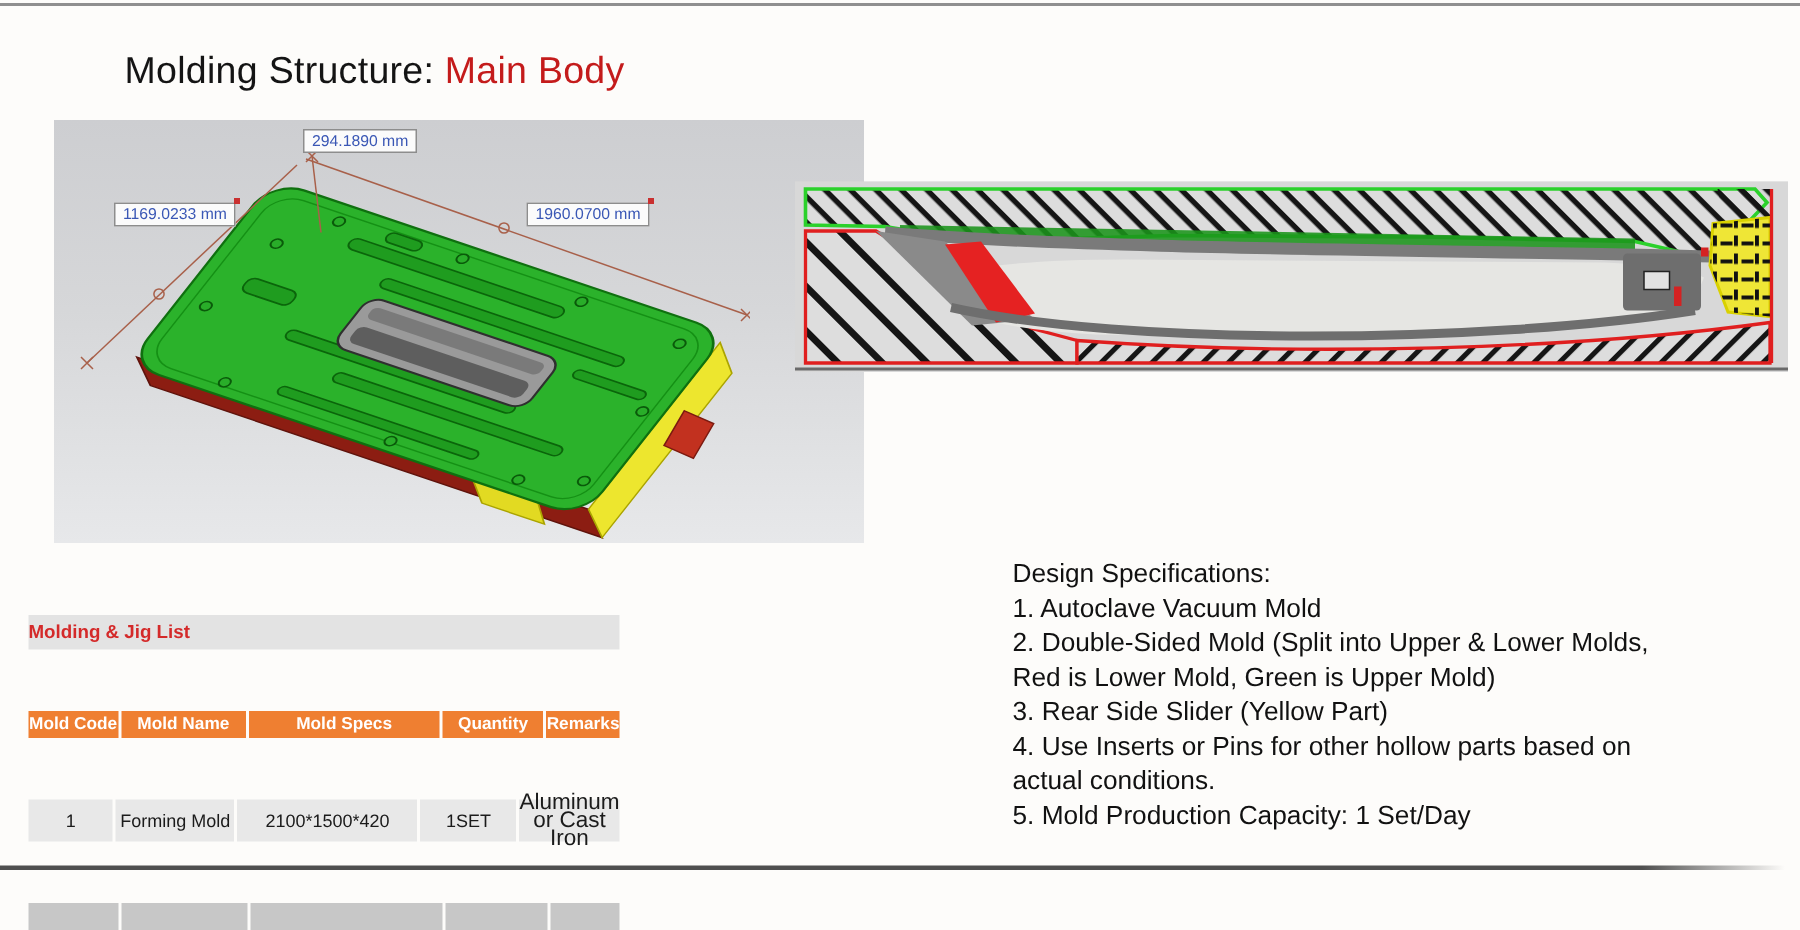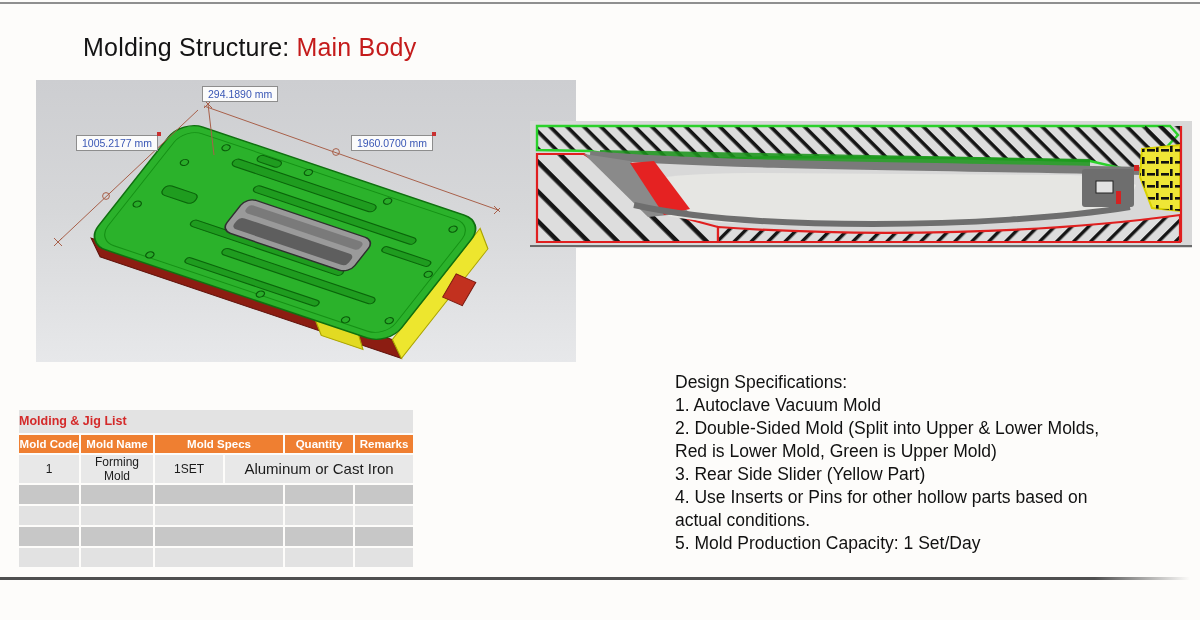--- a/index.html
+++ b/index.html
@@ -23,22 +23,22 @@
   .dim-label{position:absolute;background:#FBFBFB;border:1px solid #8d8d8d;
     color:var(--c-dim-blue,#3A57B5);font-size:10.5px;line-height:14px;padding:0 5px;white-space:nowrap;}
   .dim-label .dot{position:absolute;right:-4px;top:-4px;width:4px;height:4px;background:#C93030;}
   
   .xsec{position:absolute;left:530px;top:121px;width:662px;height:127px;background:#D8D8D8;}
   
   .jig-table{position:absolute;left:19px;top:410px;width:394px;}
   .jt-title{background:#E3E3E3;color:var(--c-table-red,#D42A2A);font-weight:bold;
     font-size:12.5px;height:23px;line-height:23px;margin-bottom:2px;}
   .trow{display:flex;gap:2px;margin-bottom:2px;}
-  .tcell{display:flex;align-items:center;justify-content:center;text-align:center;font-size:12px;}
-  .col0{width:60px;} .col1{width:72px;} .col2{width:128px;} .col3{width:68px;} .col4{flex:1;}
+  .tcell{display:flex;align-items:center;justify-content:center;text-align:center;font-size:12px;margin-top:39px;}
+  .col0{width:60px;} .col1{width:84px;} .col2{width:128px;} .col3{width:68px;} .col4{flex:1;}
   .thead .tcell{background:var(--c-header-orange,#EF7F31);color:#fff;font-weight:bold;font-size:11.5px;height:18px;}
   .row-first .tcell{background:#E8E8E8;height:28px;}
   .row-first .col4{font-size:15px;line-height:12px;}
   .row-dark .tcell{background:#C7C7C7;height:19px;}
   .row-lite .tcell{background:#E2E2E2;height:19px;}
   
   .specs{position:absolute;left:675px;top:371px;width:452px;font-size:17.5px;line-height:23px;color:#111;}
   .spec-line{margin:0;}
 </style>
 </head>
@@ -98,21 +98,21 @@
       <line x1="172" y1="24" x2="178" y2="75"></line>
       <path d="M458,126 L466,134 M466,126 L458,134"></path>
       <path d="M18,158 L26,166 M26,158 L18,166"></path>
       <path d="M168,20 L176,28 M176,20 L168,28"></path>
       <circle cx="300" cy="72" r="3.4"></circle>
       <circle cx="70" cy="116" r="3.4"></circle>
       <line x1="169" y1="21" x2="178" y2="12"></line>
     </g>
   </svg>
   <div class="dim-label" style="left:166px;top:6px;"><span>294.1890 mm</span></div>
-  <div class="dim-label" style="left:40px;top:55px;"><span>1005.2177 mm</span><span class="dot"></span></div>
+  <div class="dim-label" style="left:40px;top:55px;"><span>1169.0233 mm</span><span class="dot"></span></div>
   <div class="dim-label" style="left:315px;top:55px;"><span>1960.0700 mm</span><span class="dot"></span></div>
 </div>
 
 <div class="xsec">
   <svg width="662" height="127" viewBox="0 0 662 127">
     <defs>
       <pattern id="hU" width="12" height="12" patternUnits="userSpaceOnUse" patternTransform="rotate(45)">
         <rect width="12" height="12" fill="none"></rect>
           <rect y="0" width="12" height="3.6" fill="#151515"></rect>
       </pattern>
@@ -175,20 +175,21 @@
       <div class="tcell col0">Mold Code</div>
       <div class="tcell col1">Mold Name</div>
       <div class="tcell col2">Mold Specs</div>
       <div class="tcell col3">Quantity</div>
       <div class="tcell col4">Remarks</div>
     </div>
   <div>
       <div class="trow row-first">
         <div class="tcell col0">1</div>
         <div class="tcell col1">Forming Mold</div>
+        <div class="tcell col2">2100*1500*420</div>
         <div class="tcell col3">1SET</div>
         <div class="tcell col4">Aluminum or Cast Iron</div>
       </div>
       <div class="trow row-dark">
         <div class="tcell col0"></div>
         <div class="tcell col1"></div>
         <div class="tcell col2"></div>
         <div class="tcell col3"></div>
         <div class="tcell col4"></div>
       </div>

